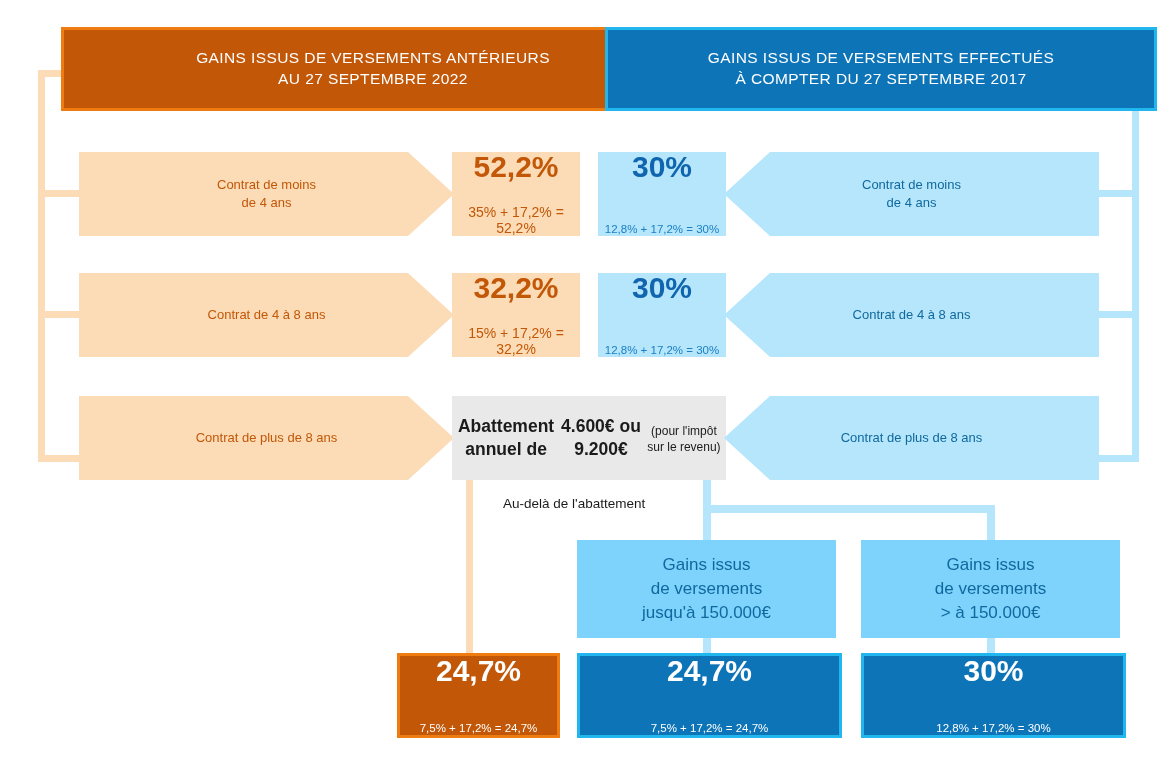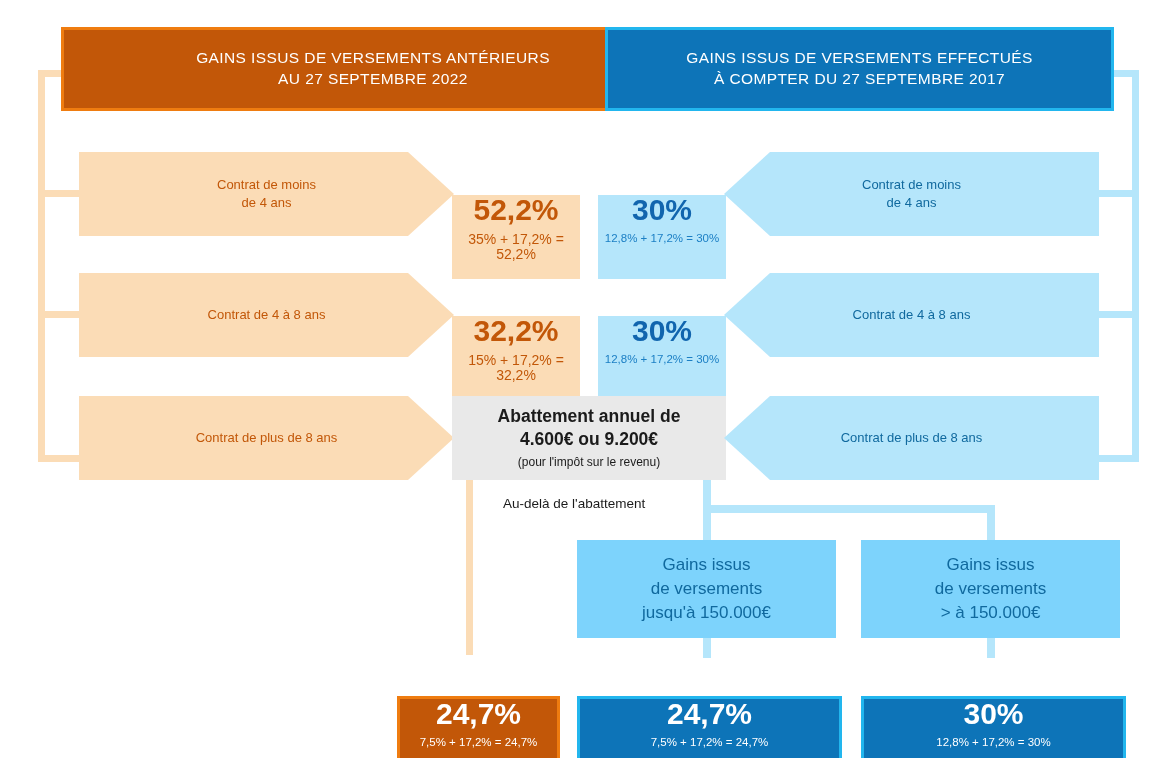--- a/index.html
+++ b/index.html
@@ -25,42 +25,42 @@
            clip-path:polygon(0 0, calc(100% - 46px) 0, 100% 50%, calc(100% - 46px) 100%, 0 100%);}
   .arrow-l{position:absolute;display:flex;align-items:center;justify-content:center;text-align:center;
            -webkit-clip-path:polygon(46px 0, 100% 0, 100% 100%, 46px 100%, 0 50%);
            clip-path:polygon(46px 0, 100% 0, 100% 100%, 46px 100%, 0 50%);}
 
   .orange-soft{background:#fbdcb6;color:#c25708;}
   .blue-soft{background:#b5e6fb;color:#10699e;}
   .arrow-label{font-size:13px;line-height:1.35;padding:0 14px;}
 
   
-  .pct{position:absolute;display:flex;flex-direction:column;align-items:center;justify-content:flex-start;text-align:center;margin-top:43px;}
+  .pct{position:absolute;display:flex;flex-direction:column;align-items:center;justify-content:space-between;text-align:center;}
   .pct .big{font-weight:bold;line-height:1;}
   .pct .small{line-height:1.1;}
 
   .pct-o-soft{background:#fbdcb6;}
   .pct-o-soft .big{color:#c25708;font-size:30px;}
   .pct-o-soft .small{color:#c25708;font-size:14px;margin-top:7px;}
 
   .pct-b-soft{background:#b5e6fb;}
   .pct-b-soft .big{color:#1165ae;font-size:30px;}
   .pct-b-soft .small{color:#1b7fc4;font-size:11.5px;margin-top:7px;}
 
   .pct-o-solid{background:#c25708;border:3px solid #ef7c10;}
   .pct-o-solid .big{color:#fff;font-size:30px;}
   .pct-o-solid .small{color:#fff;font-size:11.5px;margin-top:7px;}
 
   .pct-b-solid{background:#0d74b8;border:3px solid #22b6ee;}
   .pct-b-solid .big{color:#fff;font-size:30px;}
   .pct-b-solid .small{color:#fff;font-size:11.5px;margin-top:7px;}
 
   
-  .abat{position:absolute;background:#e9e9e9;display:flex;flex-direction:column;
+  .abat{position:absolute;background:#e9e9e9;display:flex;flex-direction:row;
         align-items:center;justify-content:center;text-align:center;
         -webkit-clip-path:polygon(0 0, 100% 0, 100% 100%, 0 100%);
         clip-path:polygon(0 0, 100% 0, 100% 100%, 0 100%);}
   .abat .l1{color:#1b1b1b;font-size:17.5px;font-weight:bold;line-height:1.3;}
   .abat .l2{color:#1b1b1b;font-size:12px;line-height:1.3;margin-top:4px;}
 
   
   .caption{position:absolute;color:#1b1b1b;font-size:13.5px;white-space:nowrap;}
 
   
@@ -85,21 +85,21 @@
   <div class="line line-b abs" style="left:1093px;top:311px;width:46px;height:7px;"></div>
   <div class="line line-b abs" style="left:1093px;top:455px;width:46px;height:7px;"></div>
 
   <div class="hdr hdr-left abs" style="left:61px;top:27px;width:624px;height:84px;">
     <div>
       <div>GAINS ISSUS DE VERSEMENTS ANTÉRIEURS</div>
       <div>AU 27 SEPTEMBRE 2022</div>
     </div>
   </div>
 
-  <div class="hdr hdr-right abs" style="left:605px;top:27px;width:509px;height:84px;">
+  <div class="hdr hdr-right abs" style="left:605px;top:27px;width:552px;height:84px;">
     <div>
       <div>GAINS ISSUS DE VERSEMENTS EFFECTUÉS</div>
       <div>À COMPTER DU 27 SEPTEMBRE 2017</div>
     </div>
   </div>
 
   <div class="arrow-r orange-soft" style="left:79px;top:152px;width:375px;height:84px;">
     <div class="arrow-label">
       <div>Contrat de moins</div>
       <div>de 4 ans</div>

